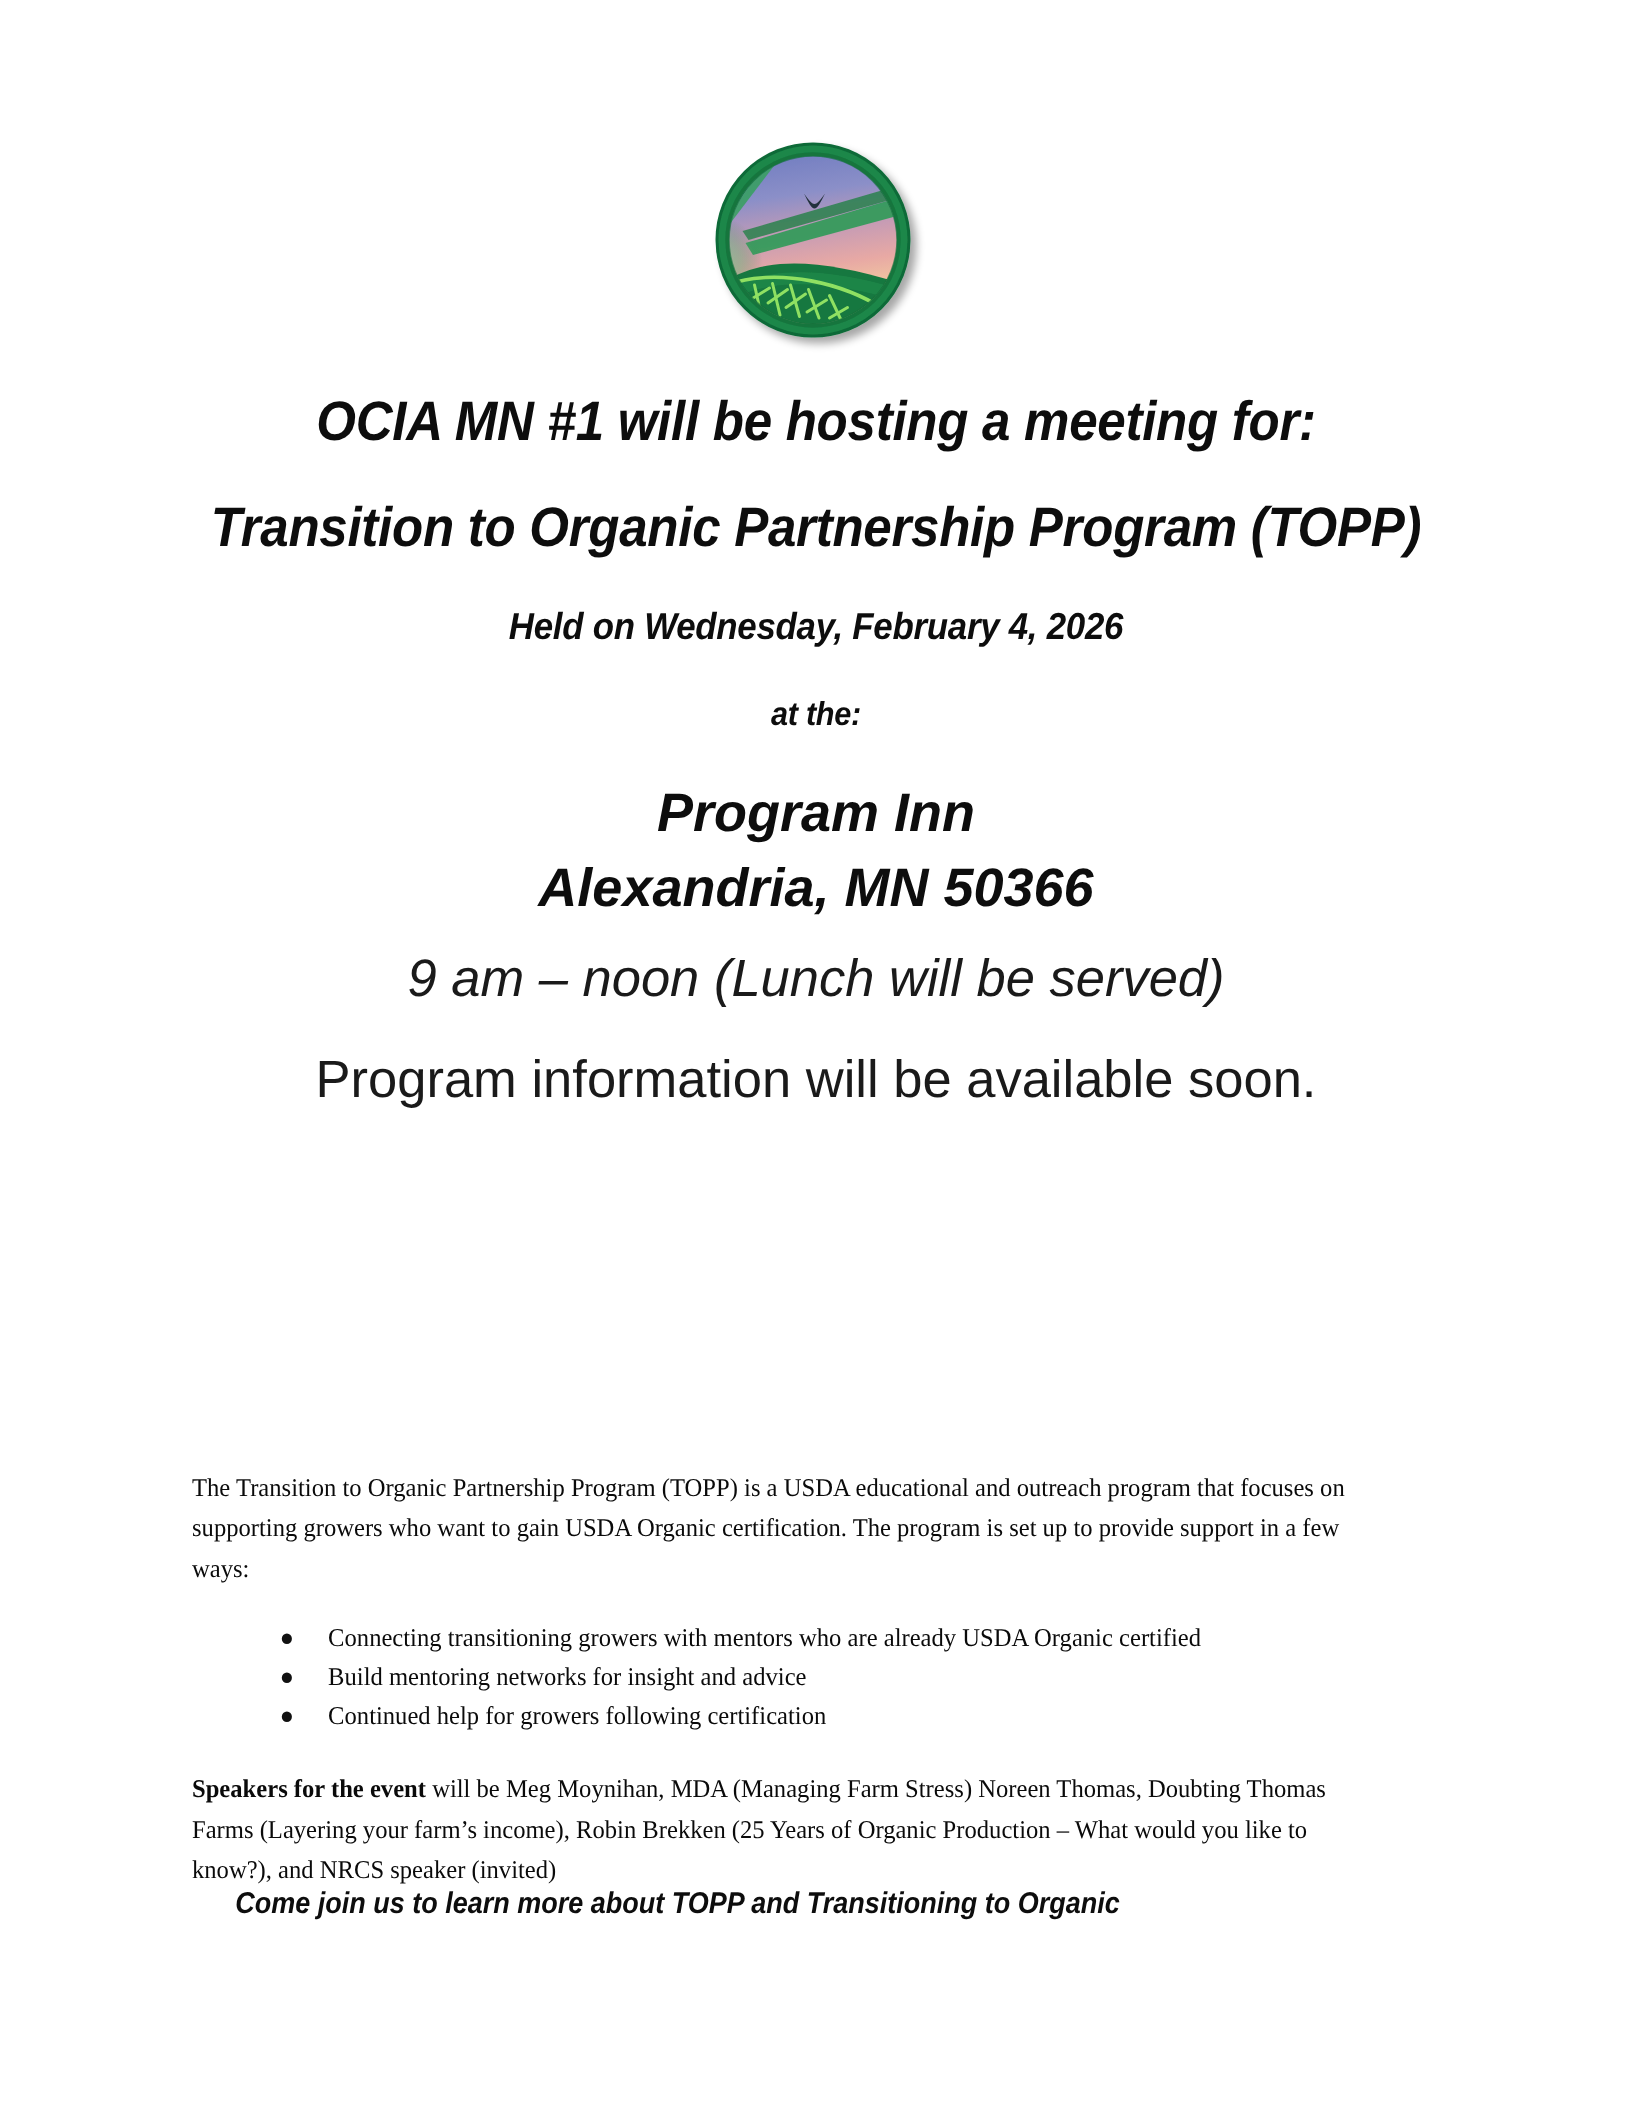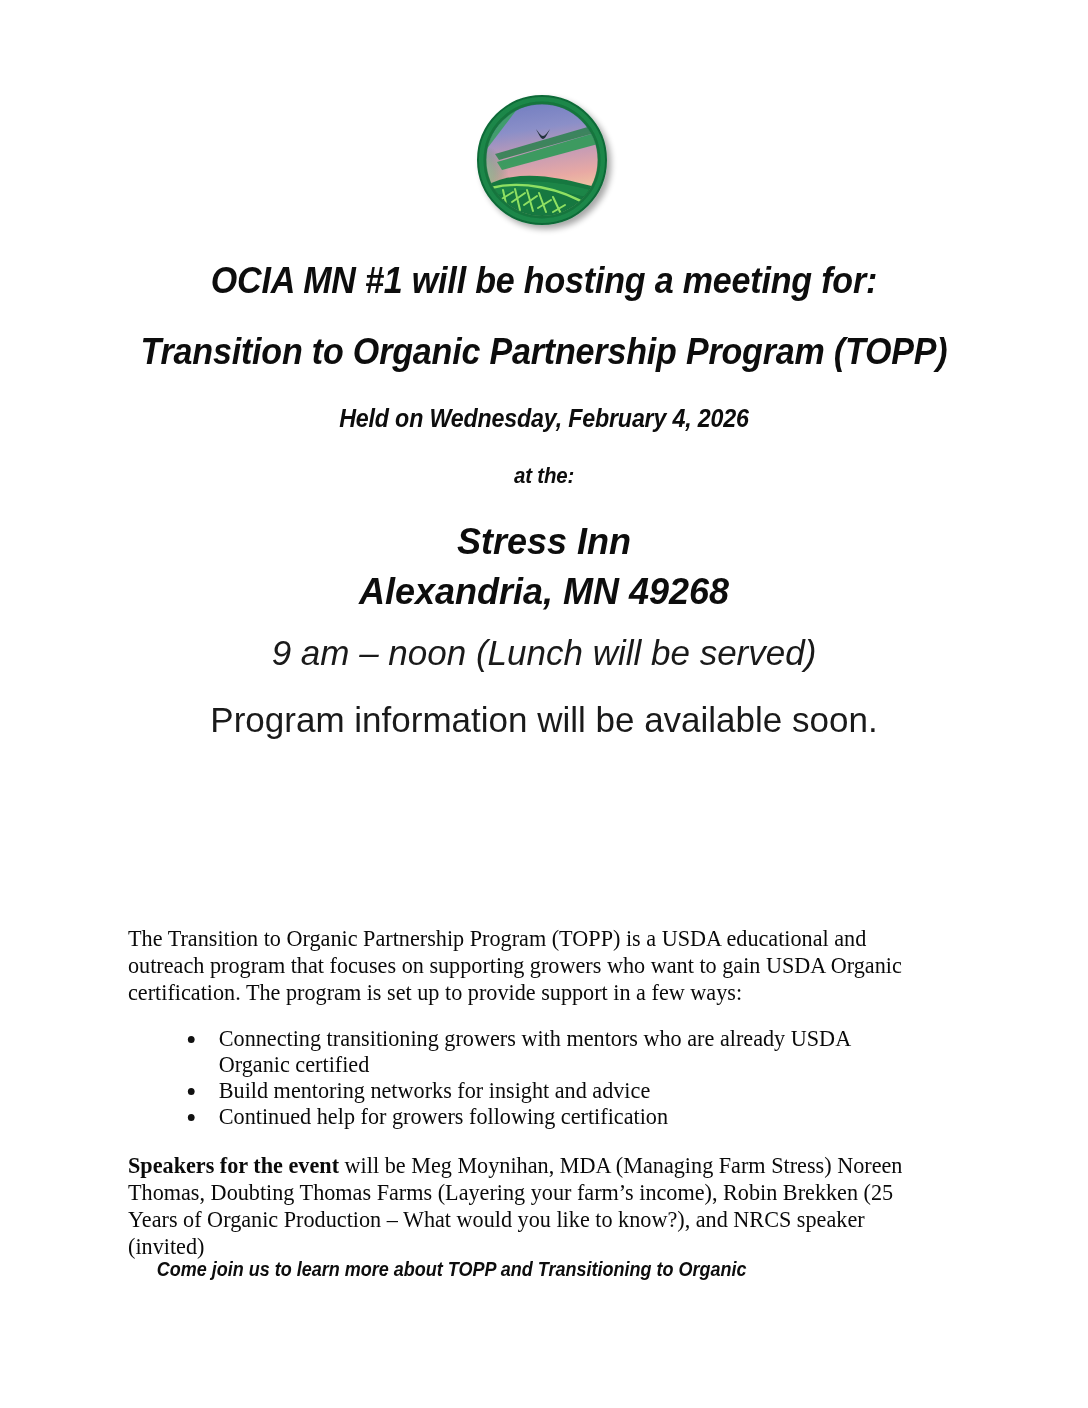--- a/index.html
+++ b/index.html
@@ -118,25 +118,25 @@
     font-weight: normal;
     font-size: 35px;
     line-height: 1.0;
     color: #1a1a1a;
     margin: 0;
   }
 
   
   .body-block {
     position: absolute;
-    top: 925px;
+    top: 978px;
     left: 128px;
     width: 812px;
     font-family: "Liberation Serif", serif;
-    font-size: 23px;
+    font-size: 17px;
     line-height: 27px;
     color: #0a0a0a;
     text-align: left;
   }
   .body-block p {
     margin: 0;
   }
   .intro {
     margin: 0 0 20px 0 !important;
     transform: scaleX(0.965);
@@ -272,22 +272,22 @@
     </div>
   </div>
 
   <div class="headings">
     <div class="h-cond title-1">OCIA MN #1 will be hosting a meeting for:</div>
     <div class="h-cond title-2">Transition to Organic Partnership Program (TOPP)</div>
     <div class="h-cond date-line">Held on Wednesday, February 4, 2026</div>
     <div class="h-cond at-the">at the:</div>
 
     <div>
-      <div class="venue">Stress Inn</div>
-      <div class="venue">Alexandria, MN 49268</div>
+      <div class="venue">Program Inn</div>
+      <div class="venue">Alexandria, MN 50366</div>
     </div>
     <div class="venue-gap"></div>
 
     <div class="time-line">9 am – noon (Lunch will be served)</div>
     <div class="program-line">Program information will be available soon.</div>
   </div>
 
   <div class="body-block">
     <p class="intro">The Transition to Organic Partnership Program (TOPP) is a USDA educational and outreach program that focuses on supporting growers who want to gain USDA Organic certification. The program is set up to provide support in a few ways:</p>
 

